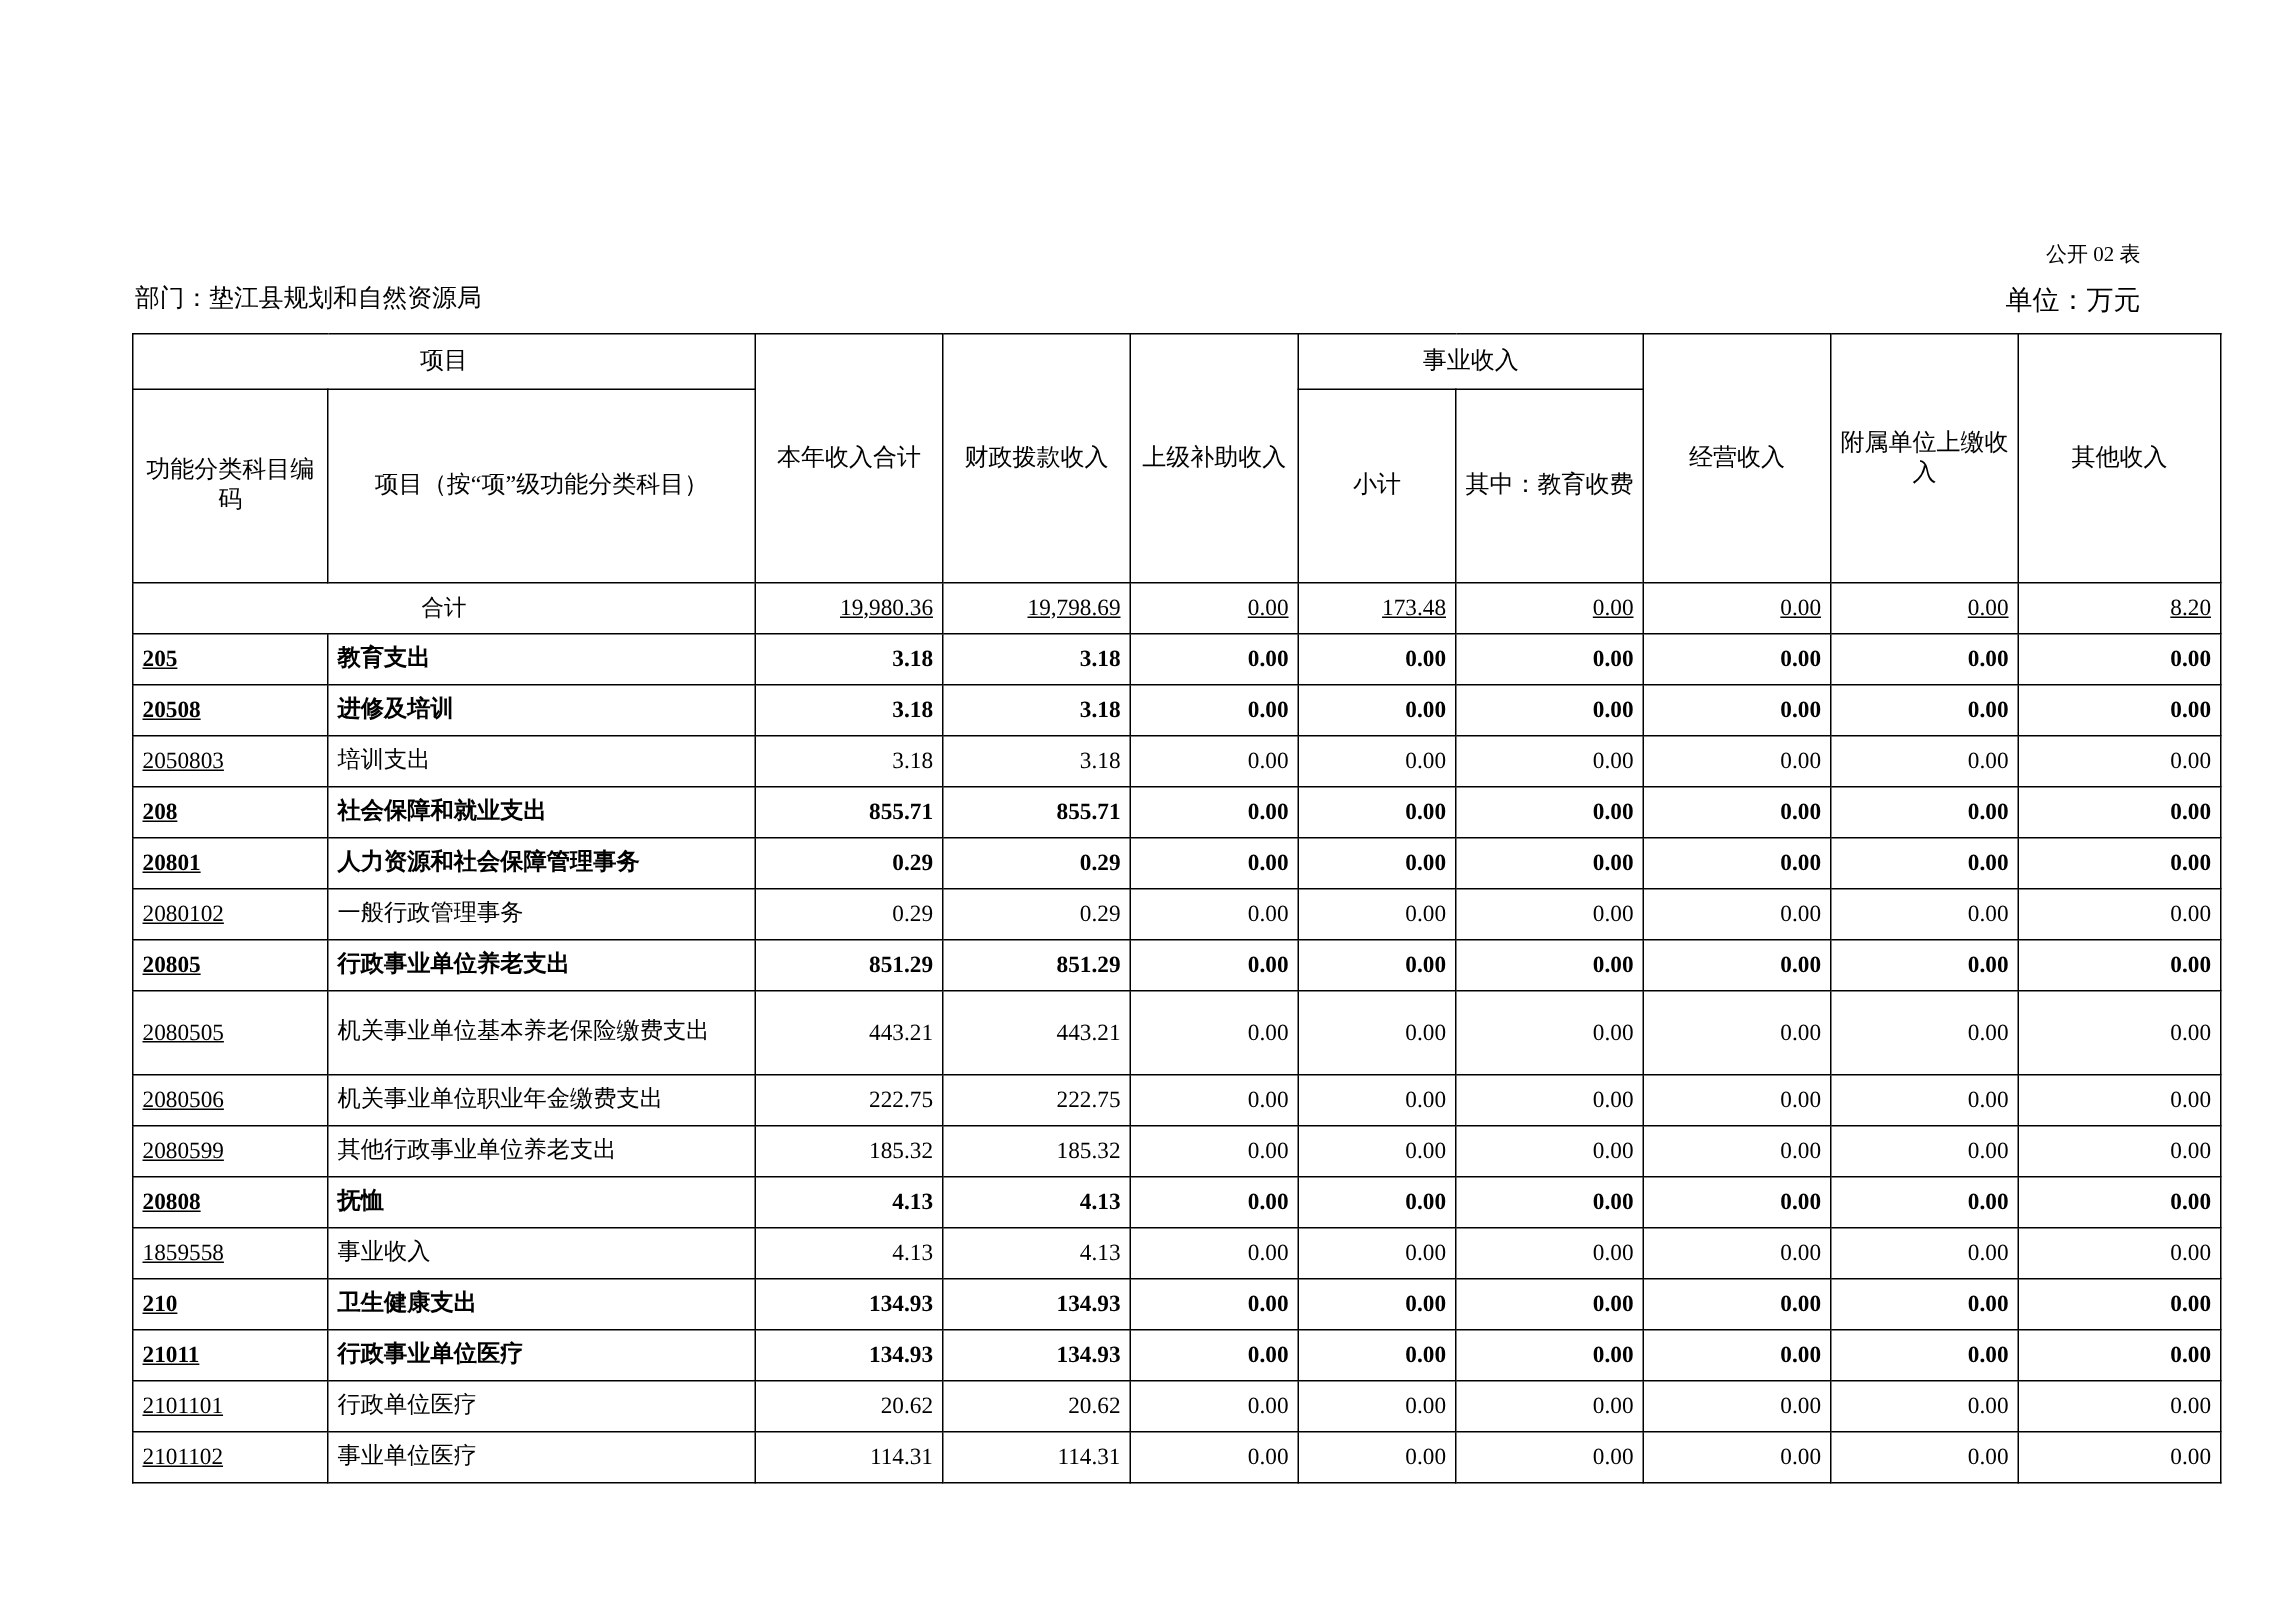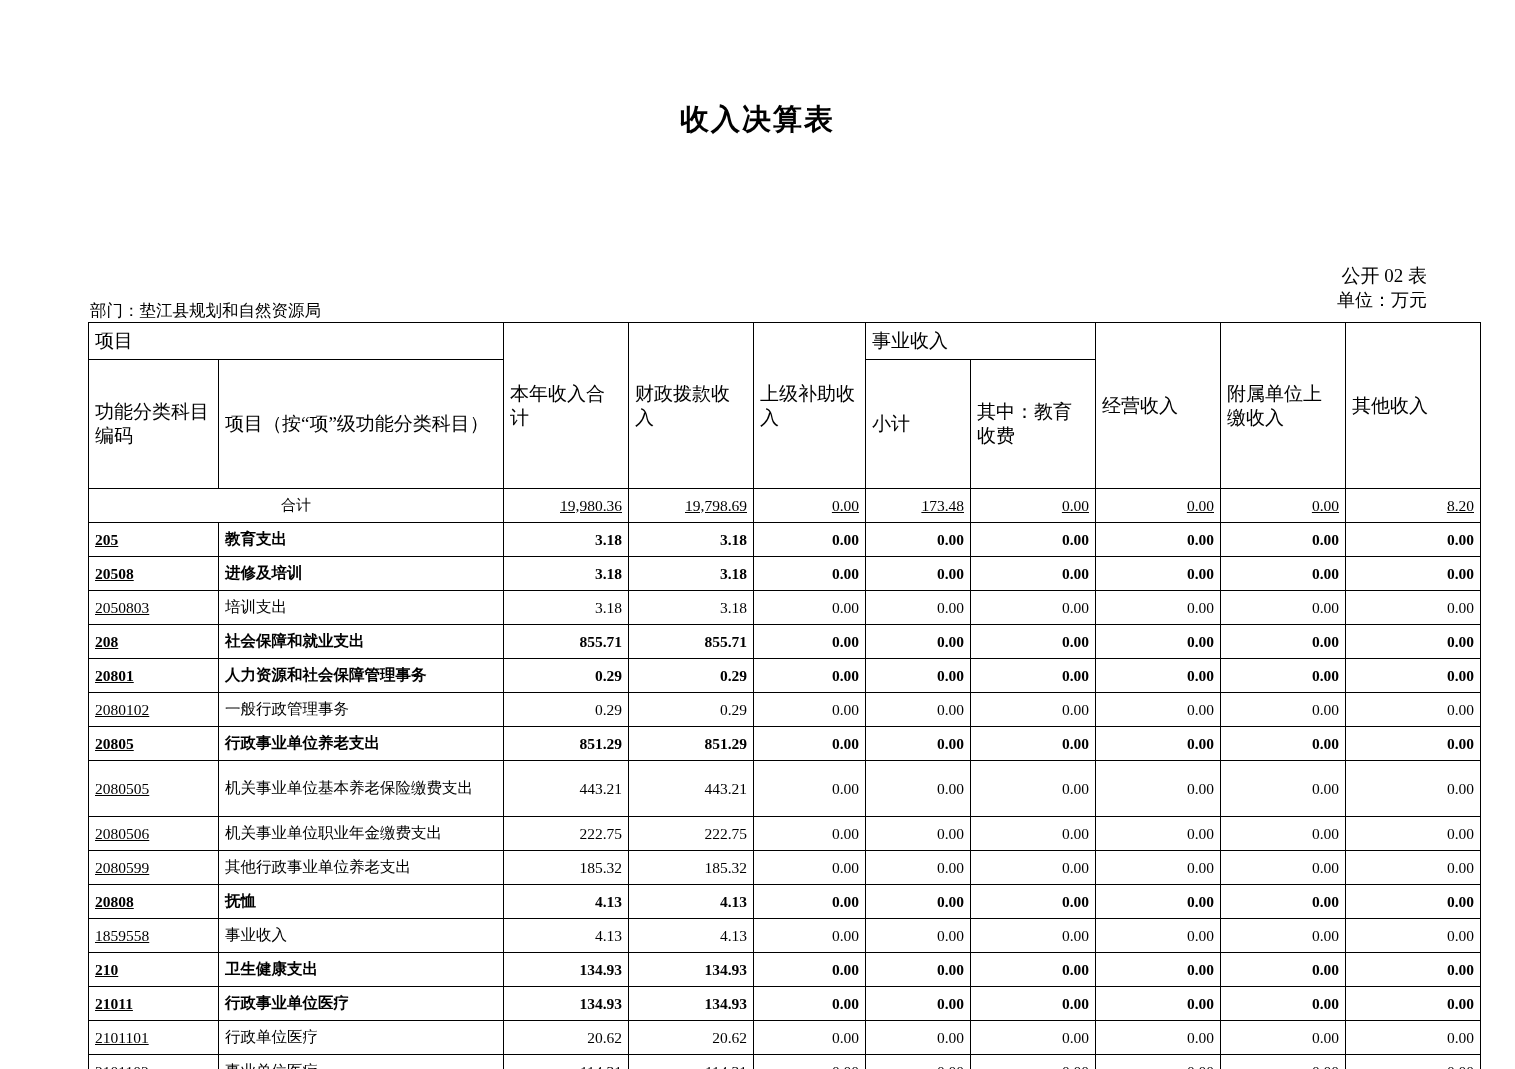--- a/index.html
+++ b/index.html
@@ -25,28 +25,28 @@
     text-align: center;
     font-size: 29px;
     font-weight: bold;
     letter-spacing: 2px;
     margin-top: 100px;
   }
   .meta-right {
     position: absolute;
     right: 88px;
     top: 158px;
-    font-size: 19px;
+    font-size: 14px;
     text-align: right;
     line-height: 1.9;
   }
   .meta-left {
     position: absolute;
     left: 90px;
-    top: 200px;
+    top: 188px;
     font-size: 16.5px;
   }
   .unit-line {
     position: absolute;
     right: 88px;
     top: 188px;
     font-size: 18px;
   }
   table.fin {
     position: absolute;
@@ -57,22 +57,22 @@
     table-layout: fixed;
     font-size: 15px;
   }
   table.fin td, table.fin th {
     border: 1px solid #000000;
     padding: 4px 6px;
     vertical-align: middle;
     font-weight: normal;
   }
   .hdr {
-    text-align: left;
-    font-size: 19px;
+    text-align: center;
+    font-size: 16px;
     line-height: 1.25;
     height: 28px;
   }
   .hdr-tall {
     height: 120px;
   }
   .num {
     text-align: right;
     padding-right: 10px;
     font-size: 15.5px;
@@ -114,21 +114,20 @@
   col.c-edu { width: 125px; }
   col.c-op { width: 125px; }
   col.c-att { width: 125px; }
   col.c-oth { width: 135px; }
 </style>
 </head>
 <body>
 
 <div class="page">
 
-  <div class="doc-title">收入决算表</div>
 
   <div class="meta-right">公开 02 表</div>
   <div class="meta-left">部门：垫江县规划和自然资源局</div>
   <div class="unit-line">单位：万元</div>
 
   <table class="fin">
     <colgroup>
       <col class="c-code">
       <col class="c-name">
       <col class="c-v">

